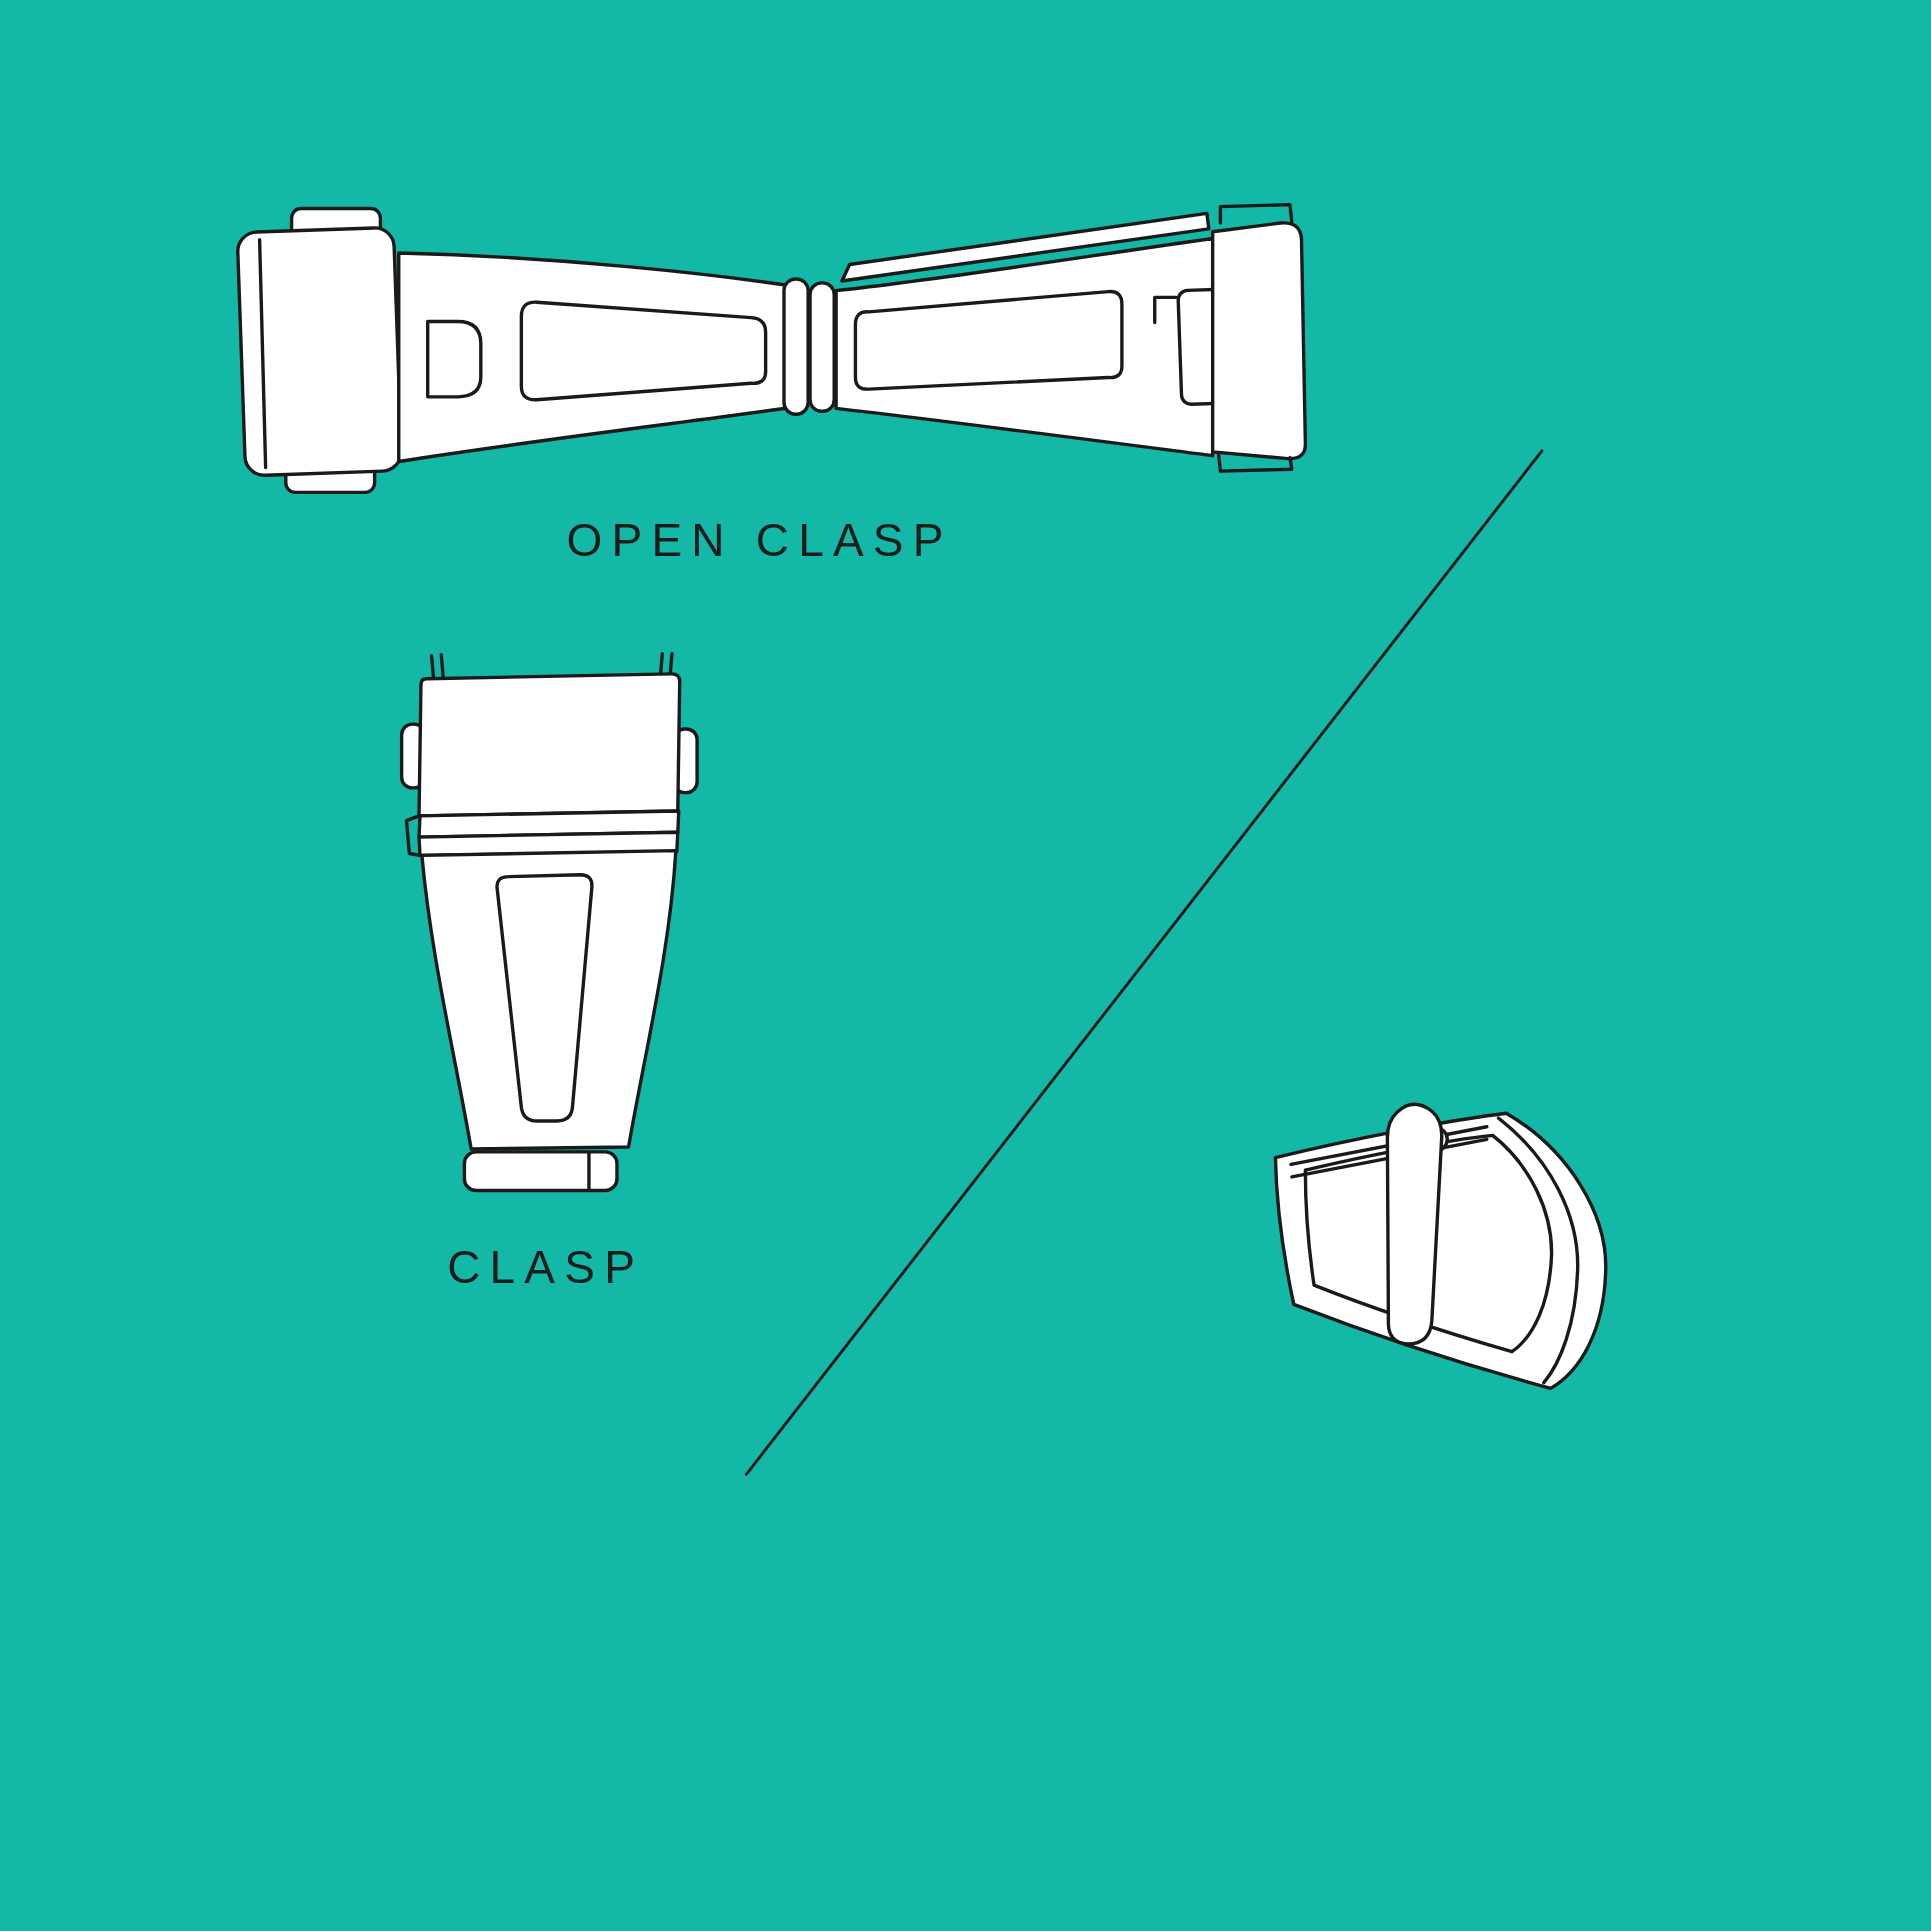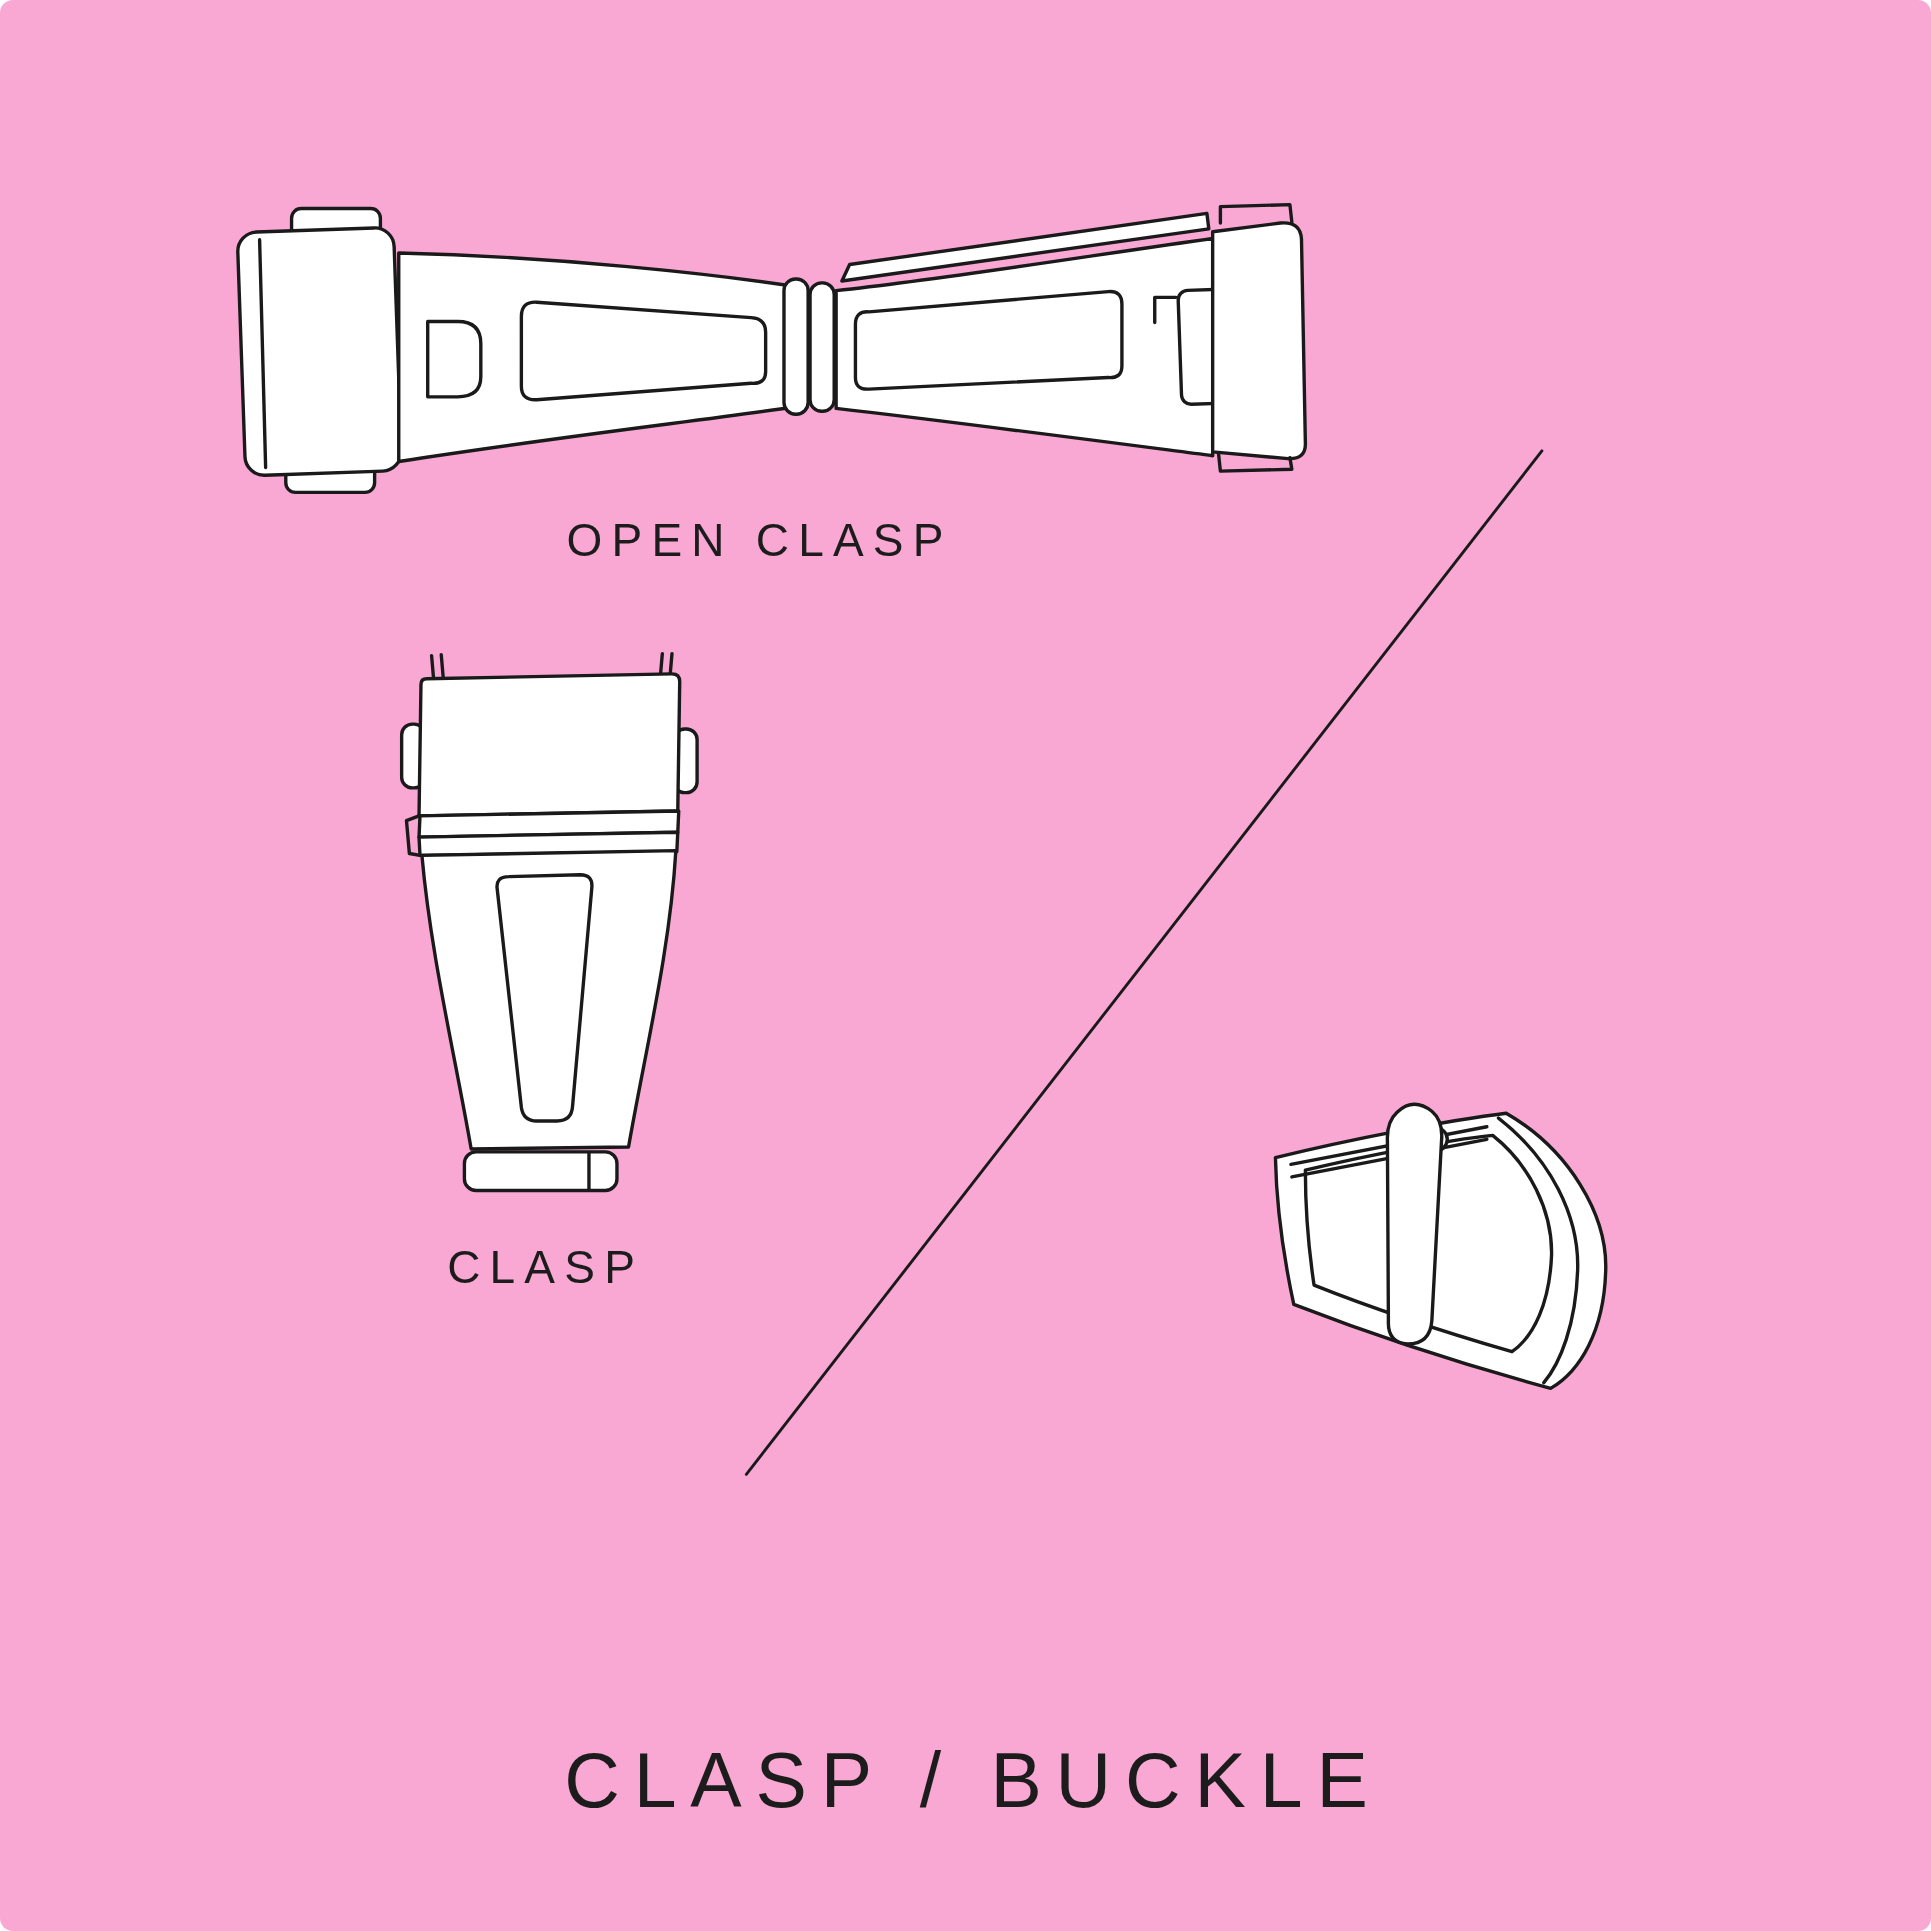--- a/index.html
+++ b/index.html
@@ -4,24 +4,23 @@
 <style>
   html, body {
     margin: 0;
     padding: 0;
     background: #ffffff;
   }
   .page {
     position: relative;
     width: 1931px;
     height: 1931px;
-    background: #f9a8d4;
+    background: #14b8a6;
     overflow: hidden;
     font-family: "Liberation Sans", sans-serif;
-    border-radius: 13px;
   }
   .art {
     position: absolute;
     top: 0;
     left: 0;
   }
   .label {
     position: absolute;
     transform: translateX(-50%);
     color: #1c1c1c;
@@ -124,16 +123,15 @@
       <circle cx="1487" cy="1180" r="12"></circle>
 
       <path d="M 1447,1152 Q 1464,1136 1483,1151 Q 1495,1161 1493,1182 L 1483,1368 Q 1481,1392 1458,1392 Q 1437,1391 1438,1368 L 1437,1182 Q 1436,1162 1447,1152 Z"></path>
     </g>
   </svg>
 
   <div class="label label-open-clasp">OPEN CLASP</div>
 
   <div class="label label-closed">CLASP</div>
 
-  <div class="diagram-title">CLASP / BUCKLE</div>
 
 </div>
 
 
 </body></html>

